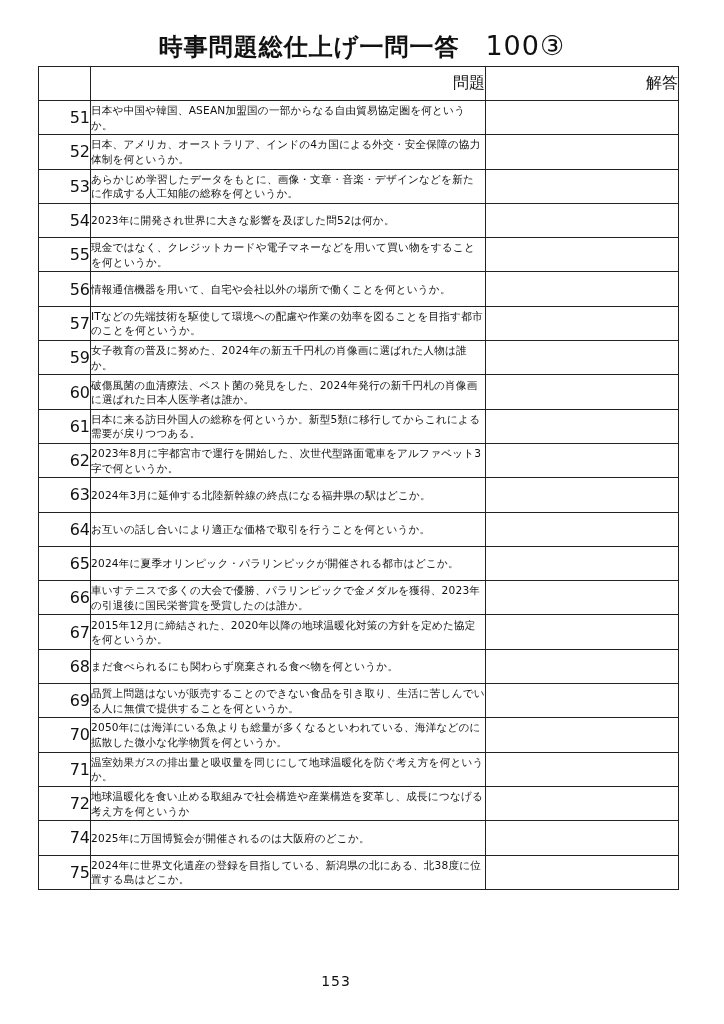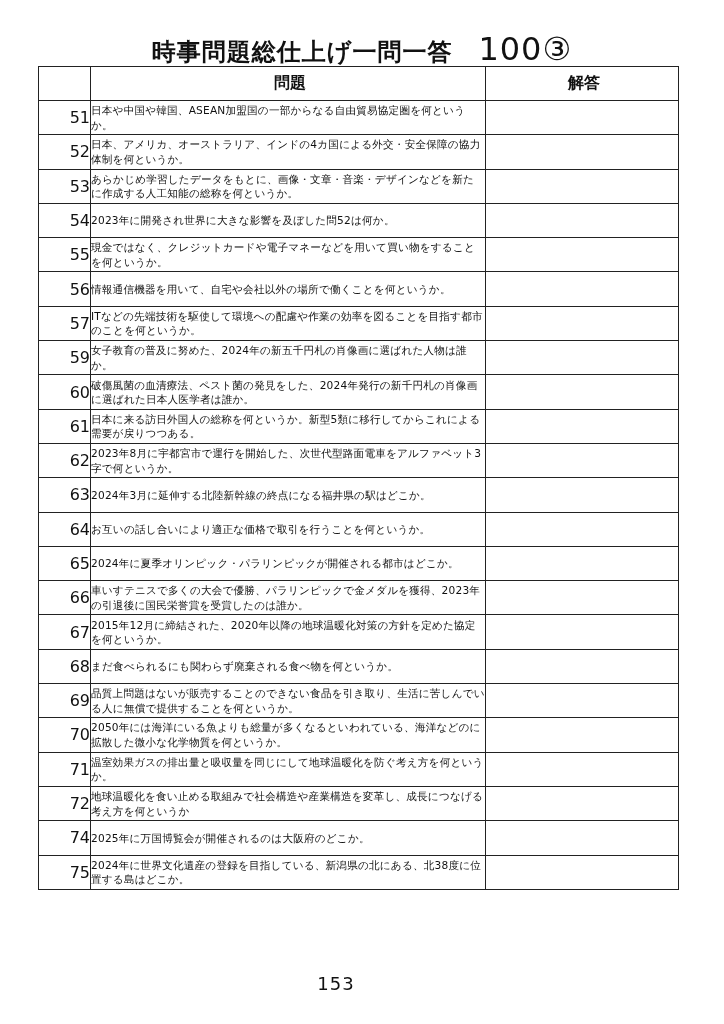--- a/index.html
+++ b/index.html
@@ -22,40 +22,40 @@
       width: 724px;
       text-align: center;
       font-size: 24px;
       font-weight: bold;
       letter-spacing: 1px;
       color: #111;
     }
     .page-title .title-num {
       margin-left: 26px;
       font-weight: normal;
-      font-size: 32px;
+      font-size: 27px;
     }
     table.qa {
       position: absolute;
       left: 38px;
       top: 66px;
       width: 640px;
       border-collapse: collapse;
       table-layout: fixed;
     }
     table.qa td, table.qa th {
       border: 1.5px solid #222;
       padding: 0;
       vertical-align: middle;
     }
     table.qa th {
       height: 33px;
-      text-align: center;
+      text-align: right;
       font-size: 16px;
-      font-weight: bold;
+      font-weight: normal;
       padding-left: 4px;
     }
     col.c-num { width: 52px; }
     col.c-q { width: 395px; }
     col.c-a { width: 193px; }
     table.qa td {
       height: 33.3px;
     }
     td.num {
       text-align: right;
@@ -73,21 +73,21 @@
     }
     td.ans {
       background: #ffffff;
     }
     .page-number {
       position: absolute;
       left: 0;
       top: 973px;
       width: 672px;
       text-align: center;
-      font-size: 18px;
+      font-size: 14px;
       letter-spacing: 1px;
     }
   </style>
 </head>
 <body>
 
 <div class="page-title">
   <span>時事問題総仕上げ一問一答</span><span class="title-num">100③</span>
 </div>
 

